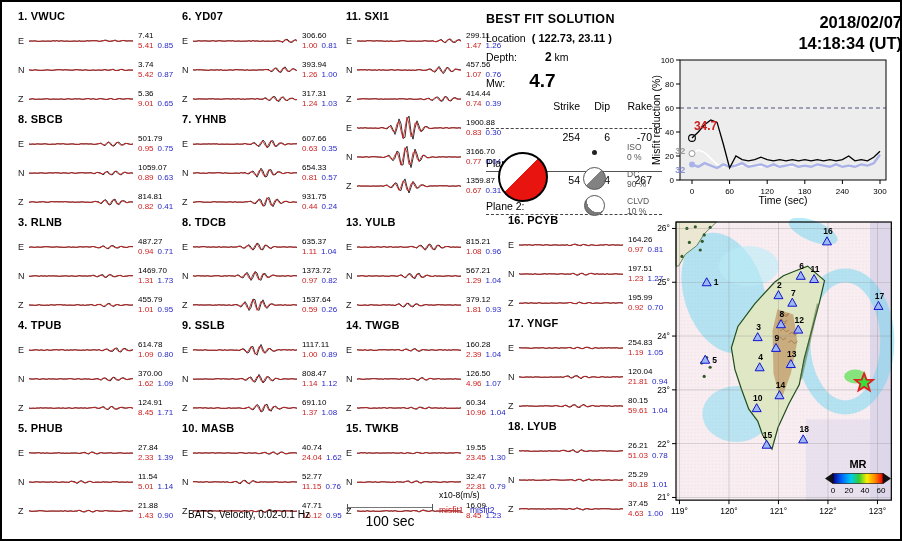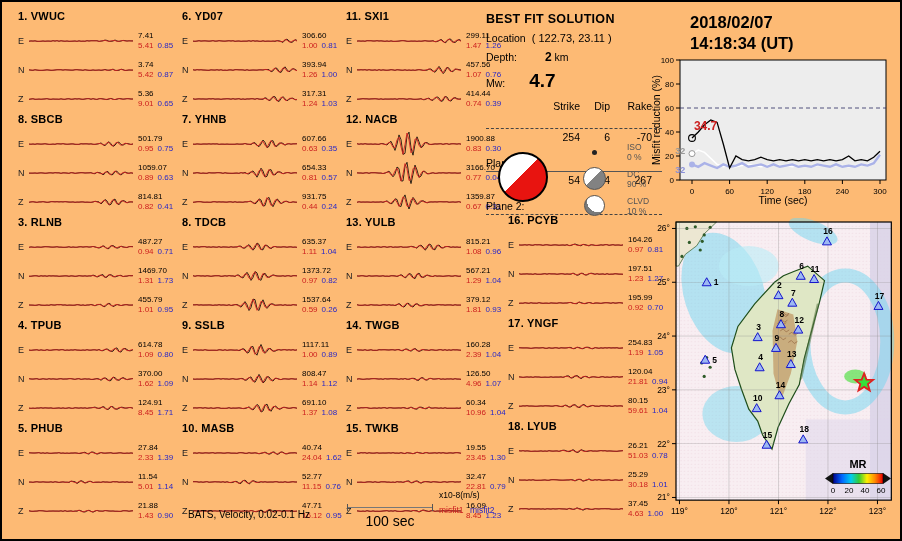--- a/index.html
+++ b/index.html
@@ -1,32 +1,32 @@
 <!DOCTYPE html>
 <html><head>
 <meta charset="utf-8">
 <style>
   html,body{margin:0;padding:0;background:#888;}
   body{font-family:"Liberation Sans",sans-serif;}
-  .screen{position:relative;width:902px;height:541px;background:#fdba74;border:2px solid #000;box-sizing:border-box;overflow:hidden;margin:0 auto;}
+  .screen{position:relative;width:902px;height:541px;background:#ffffff;border:2px solid #000;box-sizing:border-box;overflow:hidden;margin:0 auto;}
   .wf-col{position:absolute;top:8px;width:164px;}
   #col1{left:16px}#col2{left:180px}#col3{left:344px}#col4{left:506px;top:212px}
   .station{height:103px;}
   .st-h{font-weight:bold;font-size:11px;height:16px;color:#000;letter-spacing:.2px;}
   .st-row{display:flex;align-items:center;height:29px;}
   .ch{width:11px;font-size:9px;color:#222;}
   .trace{flex:0 0 auto;overflow:visible;}
   .nums{margin-left:3px;font-size:8px;line-height:1.25;white-space:nowrap;color:#000;}
   .m1{color:#cc2020;}
   .m2{color:#2626c8;margin-left:4px;}
   
   .bfs{position:absolute;left:484px;top:10px;width:176px;}
   .bfs-title{font-size:12.5px;font-weight:bold;letter-spacing:.3px;}
   .bfs-line{font-size:10.5px;margin-top:6px;color:#000;}
-  .loc-val{font-weight:normal;font-size:11px;margin-left:6px;}
+  .loc-val{font-weight:bold;font-size:11px;margin-left:6px;}
   .depth-val{font-weight:bold;font-size:12px;margin-left:28px;}
   .unit{font-size:10.5px;font-weight:normal;}
   .mw-val{font-weight:bold;font-size:19px;margin-left:24px;}
   .ptable{font-size:10.5px;margin-top:6px;}
   .prow{display:grid;grid-template-columns:54px 40px 30px 42px;padding:2px 0;}
   .prow span{text-align:right;}
   .prow .plbl{text-align:left;margin-top:26px;}
   .phead{border-bottom:1px dashed #444;}
   .p1{border-bottom:1px solid #555;}
   .p2{border-bottom:1px dashed #444;}
@@ -35,21 +35,21 @@
   .decomp{position:absolute;left:96px;top:130px;width:80px;}
   .drow{display:flex;align-items:center;margin-bottom:5px;}
   .dicon{width:24px;display:flex;justify-content:center;}
   .iso-dot{width:5px;height:5px;border-radius:50%;background:#222;}
   .dc-ball{width:21px;height:21px;border-radius:50%;border:1px solid #555;
            background:linear-gradient(135deg,#fff 0 47%,#828282 47% 100%);}
   .clvd-ball{width:19px;height:19px;border-radius:50%;border:1px solid #555;
            background:radial-gradient(circle at 66% 30%,#fff 0 56%,#7a7a7a 57% 100%);}
   .dtxt{font-size:8.5px;color:#555;margin-left:21px;line-height:1.2;}
   
-  .dt{position:absolute;left:688px;top:10px;width:212px;text-align:left;font-size:16.5px;font-weight:bold;line-height:1.3;color:#000;}
+  .dt{position:absolute;left:688px;top:10px;width:212px;text-align:right;font-size:16.5px;font-weight:bold;line-height:1.3;color:#000;}
   #misfit-wrap{position:absolute;left:648px;top:50px;}
   #map-wrap{position:absolute;left:650px;top:216px;}
   
   .src{position:absolute;left:186px;top:507px;font-size:10px;color:#000;}
   .scalebar{position:absolute;left:345px;top:502px;width:86px;text-align:center;}
   .sb-line{height:7px;border-left:1px solid #555;border-right:1px solid #555;position:relative;}
   .sb-line:before{content:"";position:absolute;left:0;right:0;top:3px;border-top:1px solid #777;}
   .sb-lbl{font-size:14px;margin-top:2px;color:#000;}
   .units{position:absolute;left:437px;top:488px;font-size:8.5px;color:#000;}
   .mlegend{position:absolute;left:437px;top:503px;font-size:8.5px;}
@@ -454,21 +454,20 @@
             <path d="M0,11.3 L2,11.2 L4,10.9 L6,10.6 L8,10.8 L10,10.8 L12,11.1 L14,10.9 L16,10.8 L18,10.7 L20,10.9 L22,11.3 L24,10.8 L26,11.4 L28,11.0 L30,11.1 L32,11.1 L34,11.0 L36,11.1 L38,10.8 L40,11.4 L42,10.7 L44,10.8 L46,10.7 L48,11.0 L50,11.4 L52,10.8 L54,10.9 L56,11.3 L58,11.4 L60,11.3 L62,11.1 L64,10.6 L66,11.7 L68,11.6 L70,10.6 L72,10.1 L74,11.9 L76,12.4 L78,10.3 L80,8.8 L82,10.0 L84,13.3 L86,12.7 L88,8.5 L90,9.0 L92,12.3 L94,13.1 L96,10.6 L98,9.5 L100,10.6 L102,11.2 L104,11.0 " fill="none" stroke="#000000" stroke-width="0.8"></path>
             <path d="M0,11.2 L2,11.1 L4,10.9 L6,10.8 L8,10.9 L10,10.9 L12,11.1 L14,10.9 L16,10.9 L18,10.8 L20,10.9 L22,11.2 L24,10.9 L26,11.2 L28,11.0 L30,11.1 L32,11.1 L34,11.0 L36,11.0 L38,10.9 L40,11.2 L42,10.8 L44,10.9 L46,10.8 L48,11.0 L50,11.2 L52,10.8 L54,10.9 L56,11.2 L58,11.2 L60,11.2 L62,11.0 L64,10.9 L66,11.5 L68,11.2 L70,10.5 L72,10.8 L74,12.2 L76,11.6 L78,9.4 L80,9.6 L82,11.9 L84,13.1 L86,10.8 L88,8.4 L90,10.6 L92,12.9 L94,12.0 L96,9.9 L98,10.1 L100,11.2 L102,11.2 L104,10.8 " fill="none" stroke="#cc2020" stroke-width="0.9"></path>
           </svg>
           <div class="nums">
             <div>414.44</div>
             <div><span class="m1">0.74</span><span class="m2">0.39</span></div>
           </div>
         </div>
       </div>
       <div class="station">
-        <div class="st-h">12. NACB</div>
         <div class="st-row">
           <span class="ch">E</span>
           <svg width="106" height="22" class="trace">
             <path d="M0,10.6 L2,11.3 L4,10.8 L6,11.2 L8,10.6 L10,11.1 L12,11.2 L14,11.0 L16,11.3 L18,11.0 L20,11.3 L22,11.4 L24,10.5 L26,10.6 L28,11.4 L30,12.0 L32,9.8 L34,8.3 L36,12.6 L38,17.4 L40,11.2 L42,1.9 L44,6.6 L46,21.4 L48,20.3 L50,2.8 L52,-0.9 L54,14.8 L56,22.2 L58,11.2 L60,3.8 L62,8.8 L64,14.6 L66,13.3 L68,9.7 L70,9.5 L72,11.1 L74,11.6 L76,11.3 L78,10.9 L80,11.0 L82,10.8 L84,10.7 L86,11.4 L88,10.8 L90,10.6 L92,11.4 L94,10.8 L96,10.7 L98,10.8 L100,11.1 L102,10.7 L104,11.2 " fill="none" stroke="#000000" stroke-width="0.8"></path>
             <path d="M0,10.7 L2,11.2 L4,10.9 L6,11.1 L8,10.8 L10,11.1 L12,11.1 L14,11.0 L16,11.2 L18,11.0 L20,11.2 L22,11.2 L24,10.7 L26,11.0 L28,11.5 L30,11.1 L32,9.4 L34,10.1 L36,14.3 L38,14.7 L40,7.0 L42,4.1 L44,13.8 L46,21.2 L48,11.5 L50,0.0 L52,6.9 L54,19.8 L56,17.1 L58,6.1 L60,5.7 L62,12.6 L64,14.4 L66,11.2 L68,9.4 L70,10.4 L72,11.5 L74,11.3 L76,11.1 L78,10.9 L80,11.1 L82,10.9 L84,10.8 L86,11.3 L88,10.9 L90,10.7 L92,11.3 L94,10.9 L96,10.8 L98,10.9 L100,11.1 L102,10.8 L104,11.1 " fill="none" stroke="#cc2020" stroke-width="0.9"></path>
           </svg>
           <div class="nums">
             <div>1900.88</div>
             <div><span class="m1">0.83</span><span class="m2">0.30</span></div>
           </div>

